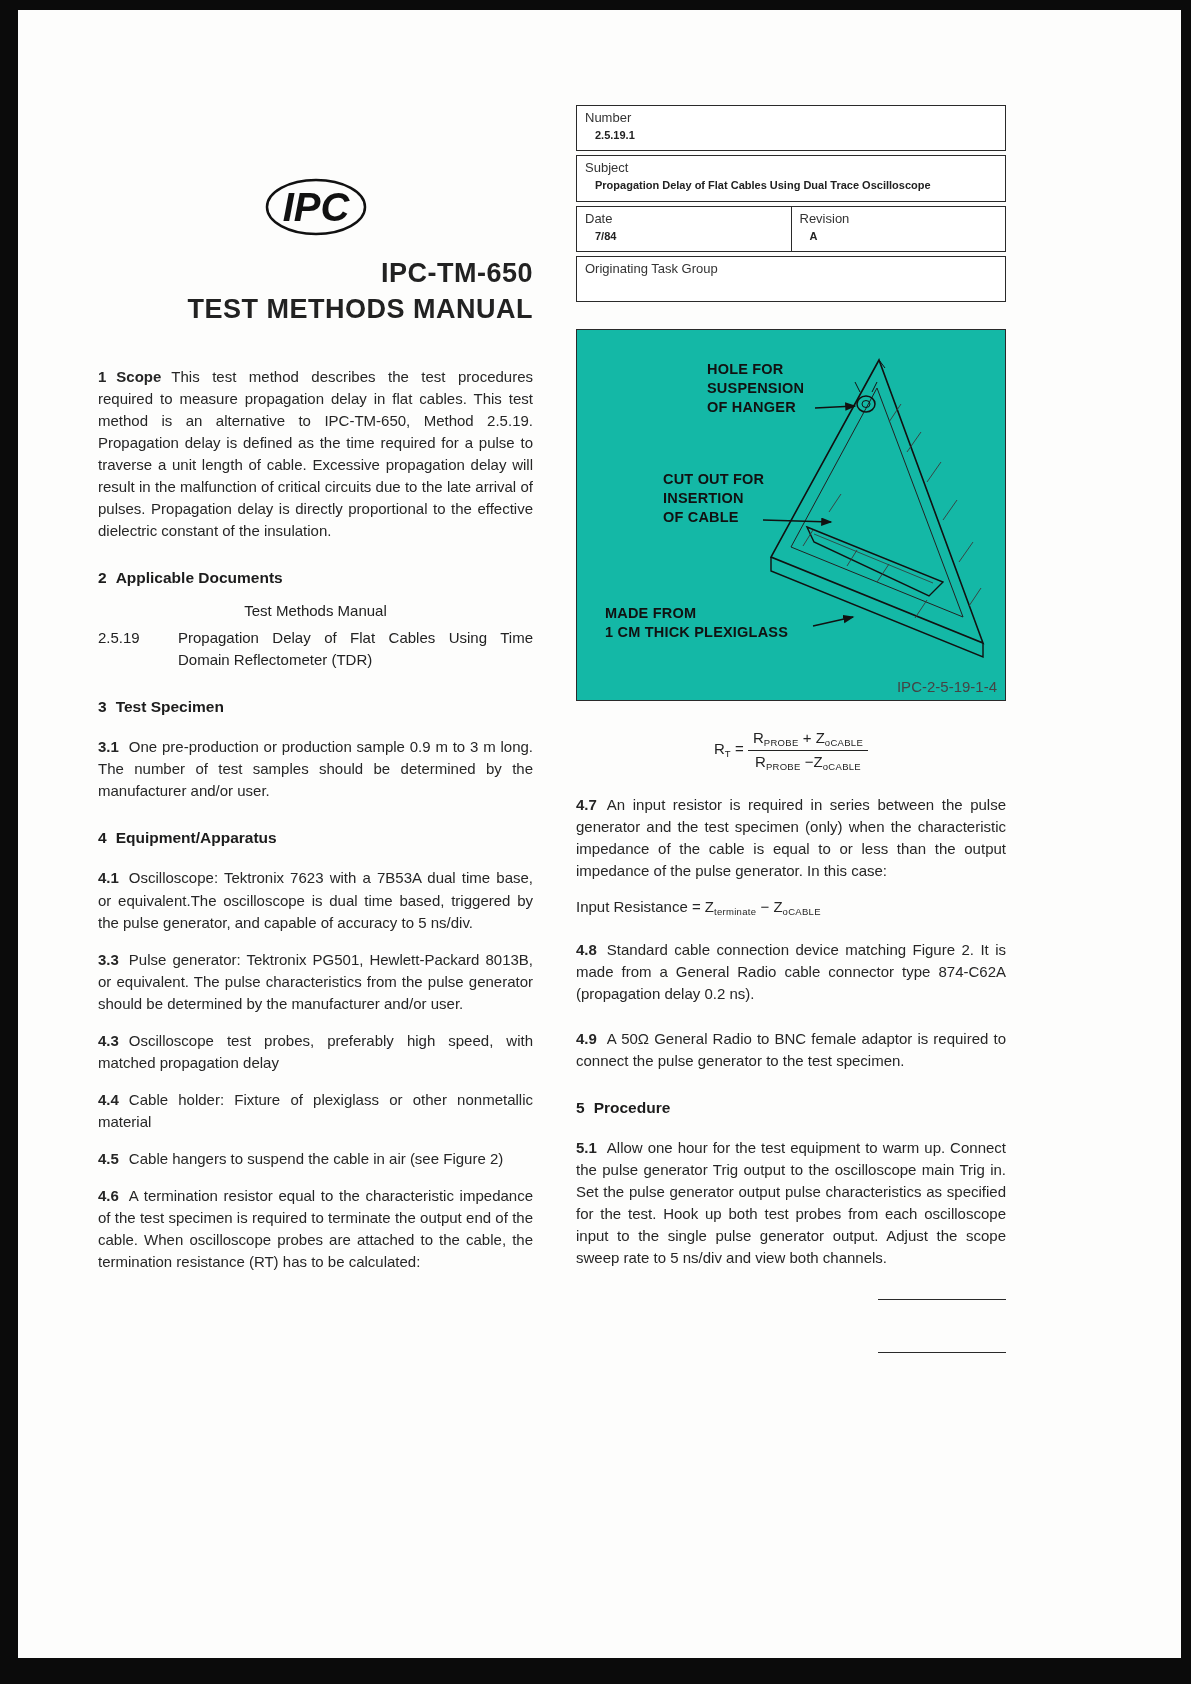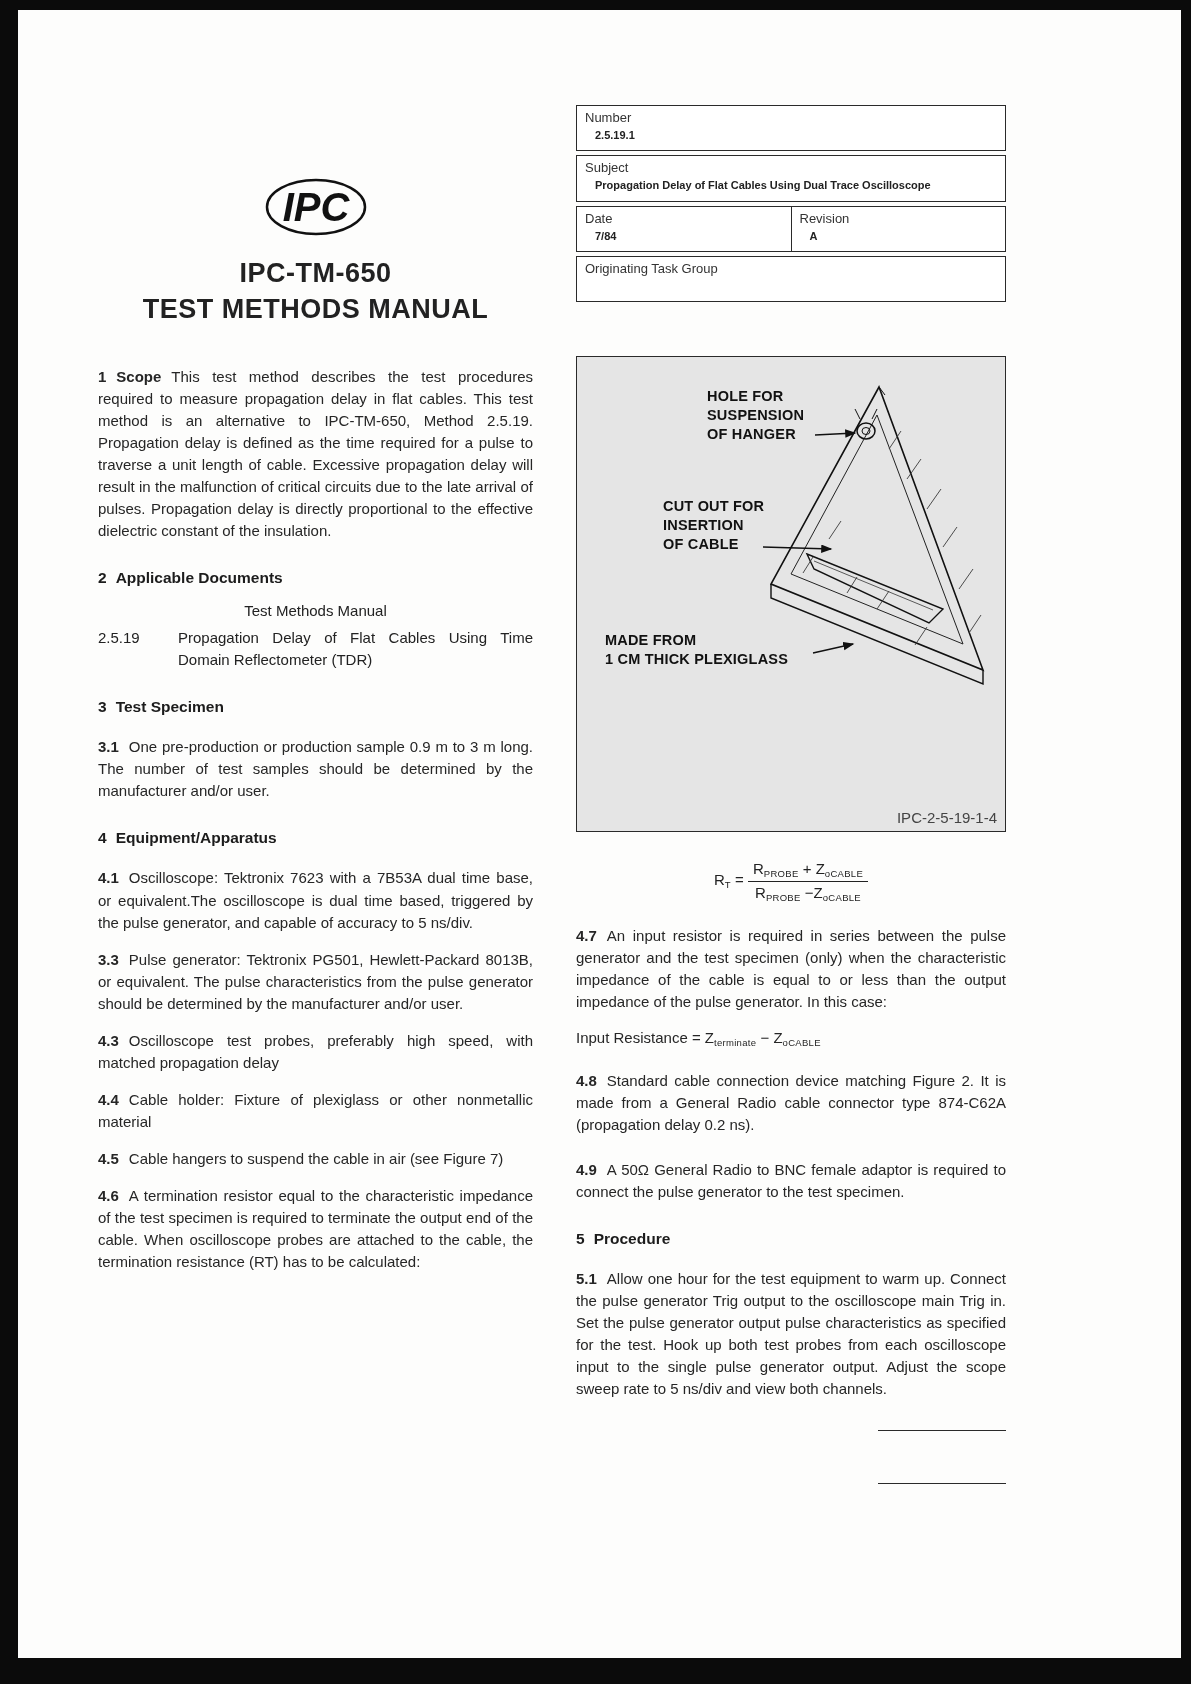--- a/index.html
+++ b/index.html
@@ -21,21 +21,21 @@
   .col-left { width: 435px; padding-top: 72px; }
   .col-right { width: 430px; }
 
   
   .logo-wrap { text-align: center; }
   .logo-wrap svg { display: inline-block; }
   .logo-text {
     font-weight: bold; font-style: italic; font-size: 40px;
     font-family: "Liberation Sans", sans-serif;
   }
-  .doc-title { text-align: center; font-weight: bold; font-size: 27px;
+  .doc-title { text-align: right; font-weight: bold; font-size: 27px;
     letter-spacing: 0.5px; line-height: 1.35; margin-top: 14px; }
 
   
   p.body { font-size: 15px; line-height: 1.47; text-align: justify; margin-top: 15px; color: #262626; }
   b.pnum { margin-right: 10px; white-space: nowrap; }
   .sec-head { font-weight: bold; font-size: 15.5px; margin-top: 27px; color: #1c1c1c; }
   .sec-head .num { margin-right: 9px; }
   .ref-title { text-align: center; font-size: 15px; margin-top: 15px; }
   .doc-ref { display: flex; font-size: 15px; line-height: 1.47; margin-top: 8px; }
   .doc-ref .dnum { width: 80px; flex: none; }
@@ -45,22 +45,22 @@
   .info-row { border: 1.5px solid #2a2a2a; margin-bottom: 4px; background: #fff; }
   .info-label { font-size: 13px; color: #333; padding: 4px 8px 0 8px; }
   .info-value { font-weight: bold; font-size: 11px; padding: 3px 10px 7px 18px; line-height: 1.4; }
   .dr-row { display: flex; }
   .dr-cell { flex: 1; }
   .dr-cell + .dr-cell { border-left: 1.5px solid #2a2a2a; }
   .task-row { min-height: 46px; }
 
   
   .figure-box {
-    border: 1.5px solid #2a2a2a; margin-top: 54px; position: relative;
-    width: 430px; height: 476px; background: #e5e5e5;
+    border: 1.5px solid #2a2a2a; margin-top: 27px; position: relative;
+    width: 430px; height: 372px; background: #14b8a6;
   }
   .figure-box svg { position: absolute; left: 0; top: 0; }
   .fig-label {
     position: absolute; font-weight: bold; font-size: 14.5px;
     line-height: 1.32; white-space: pre-line; letter-spacing: 0.2px; color: #111;
   }
   .fig-label.hole { left: 130px; top: 30px; }
   .fig-label.cutout { left: 86px; top: 140px; }
   .fig-label.material { left: 28px; top: 274px; }
   .fig-id { position: absolute; right: 8px; bottom: 5px; font-size: 15px; color: #444; text-align: right; }
@@ -128,21 +128,21 @@
       <p class="body">
         <b class="pnum">3.3</b><span>Pulse generator: Tektronix PG501, Hewlett-Packard 8013B, or equivalent. The pulse characteristics from the pulse generator should be determined by the manufacturer and/or user.</span>
       </p>
       <p class="body">
         <b class="pnum">4.3</b><span>Oscilloscope test probes, preferably high speed, with matched propagation delay</span>
       </p>
       <p class="body">
         <b class="pnum">4.4</b><span>Cable holder: Fixture of plexiglass or other nonmetallic material</span>
       </p>
       <p class="body">
-        <b class="pnum">4.5</b><span>Cable hangers to suspend the cable in air (see Figure 7)</span>
+        <b class="pnum">4.5</b><span>Cable hangers to suspend the cable in air (see Figure 2)</span>
       </p>
       <p class="body">
         <b class="pnum">4.6</b><span>A termination resistor equal to the characteristic impedance of the test specimen is required to terminate the output end of the cable. When oscilloscope probes are attached to the cable, the termination resistance (RT) has to be calculated:</span>
       </p>
     </div>
 
     <div class="col-right">
 
       <div>
         <div class="info-row">

